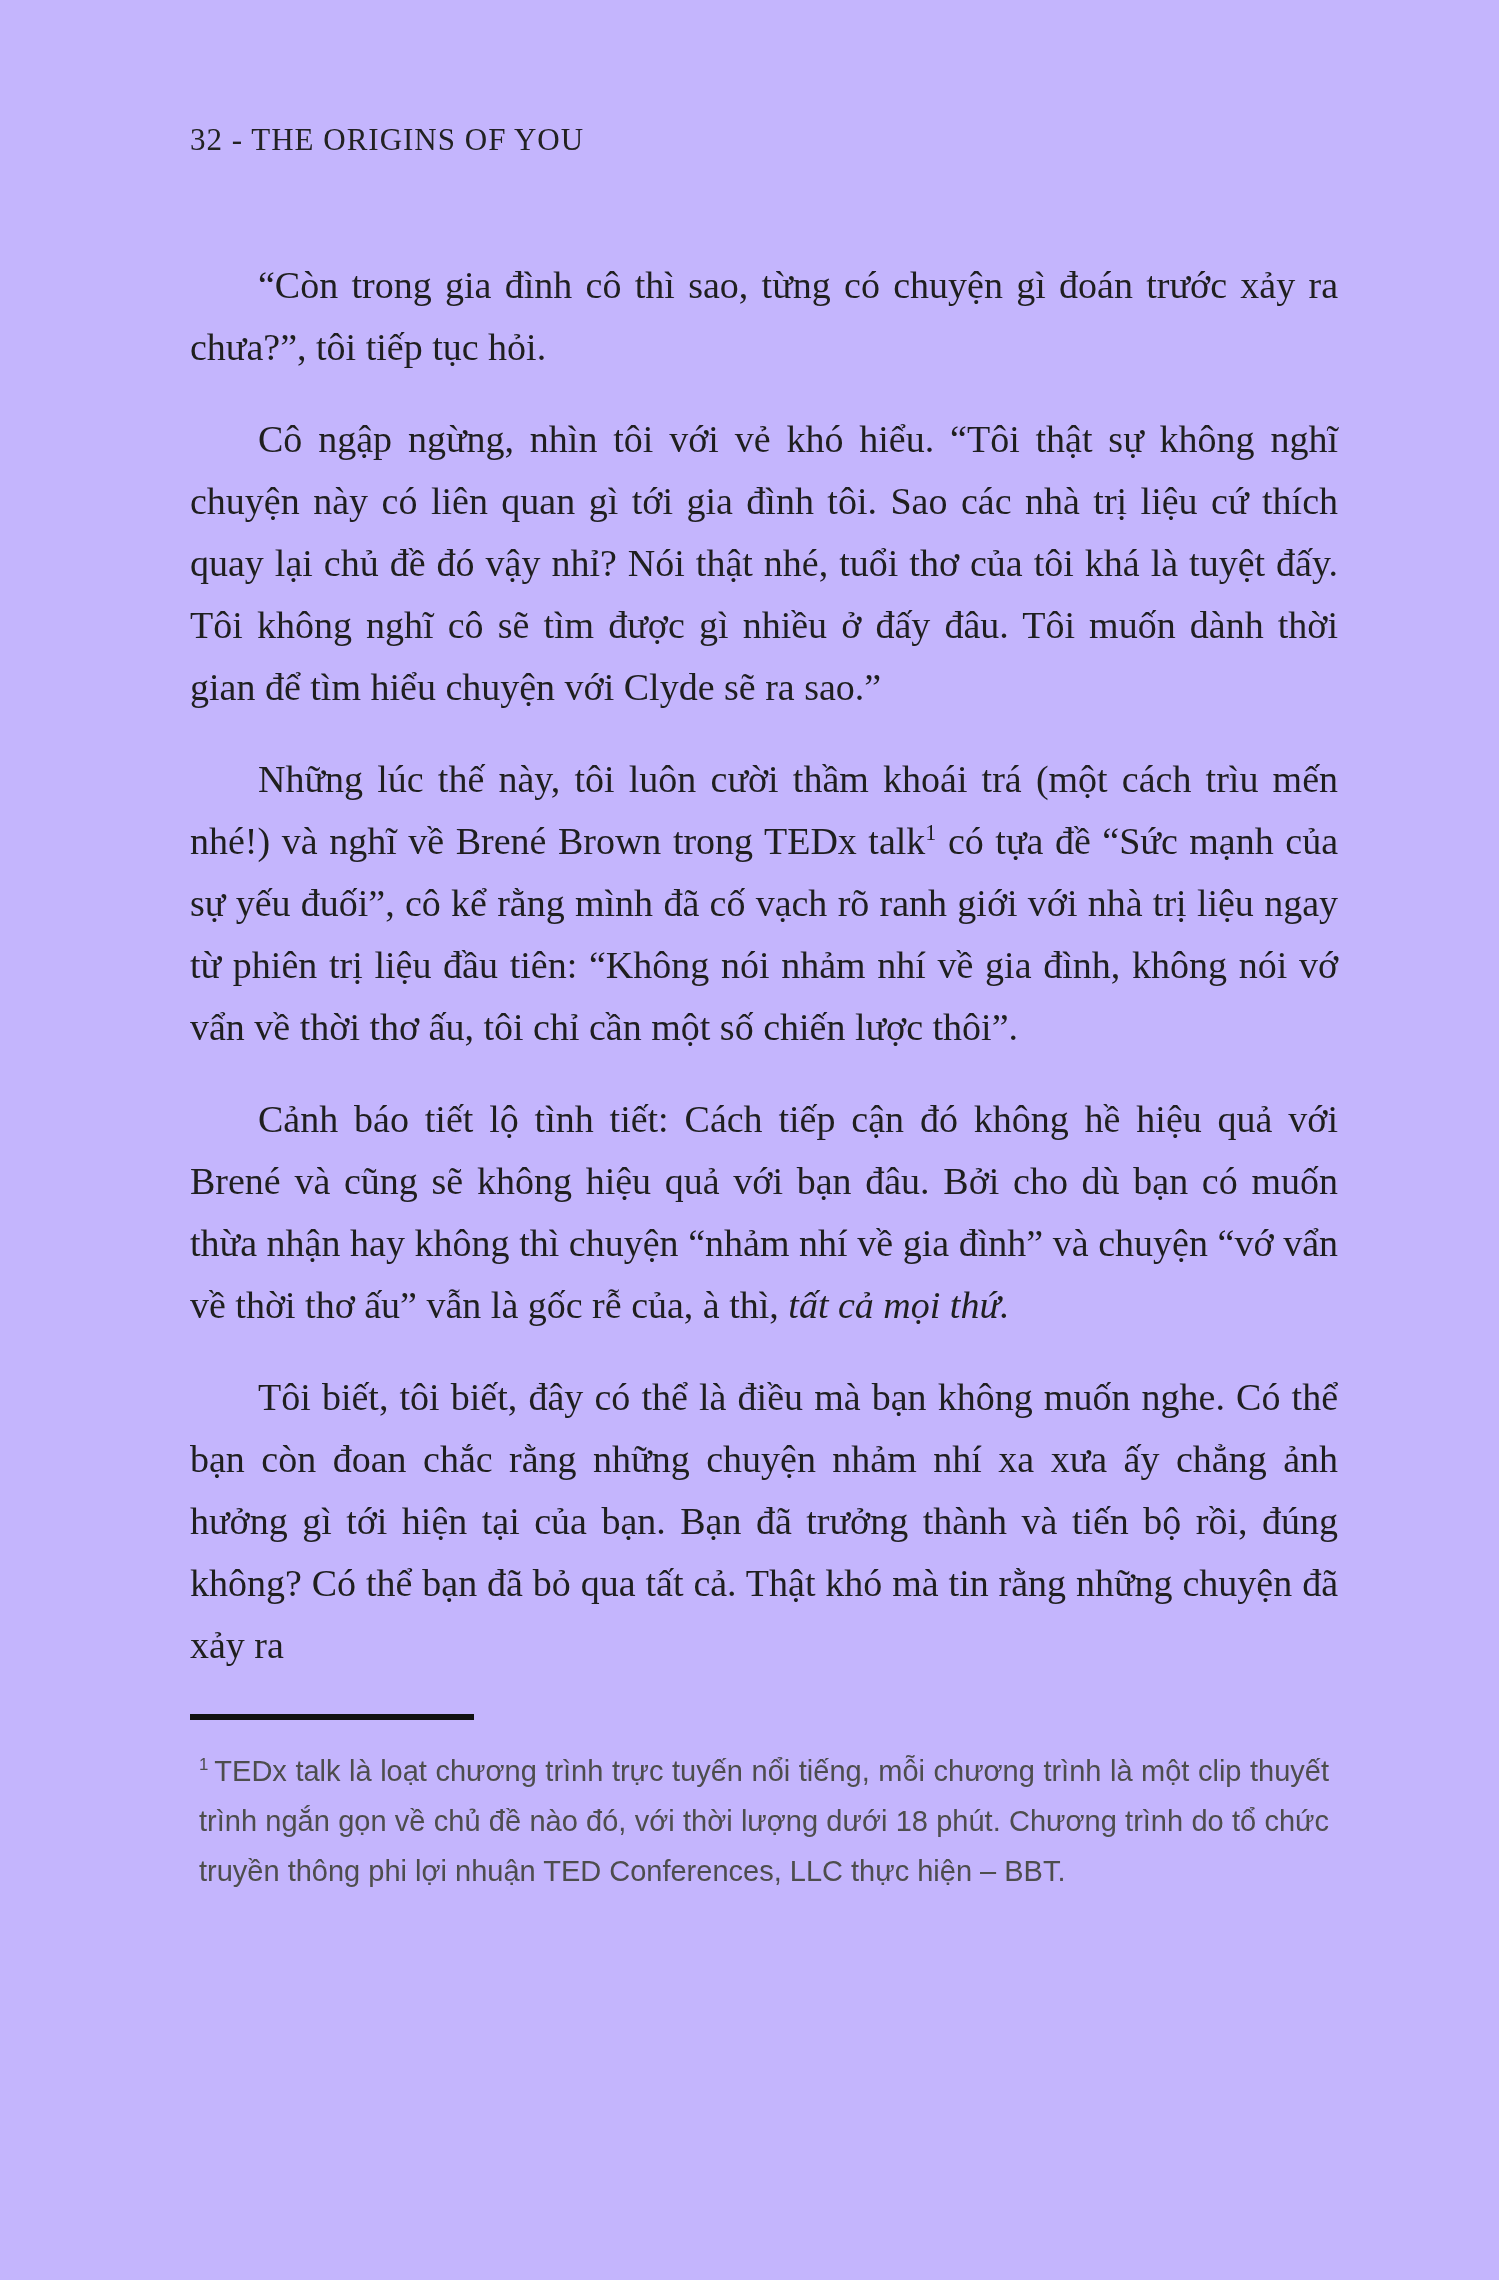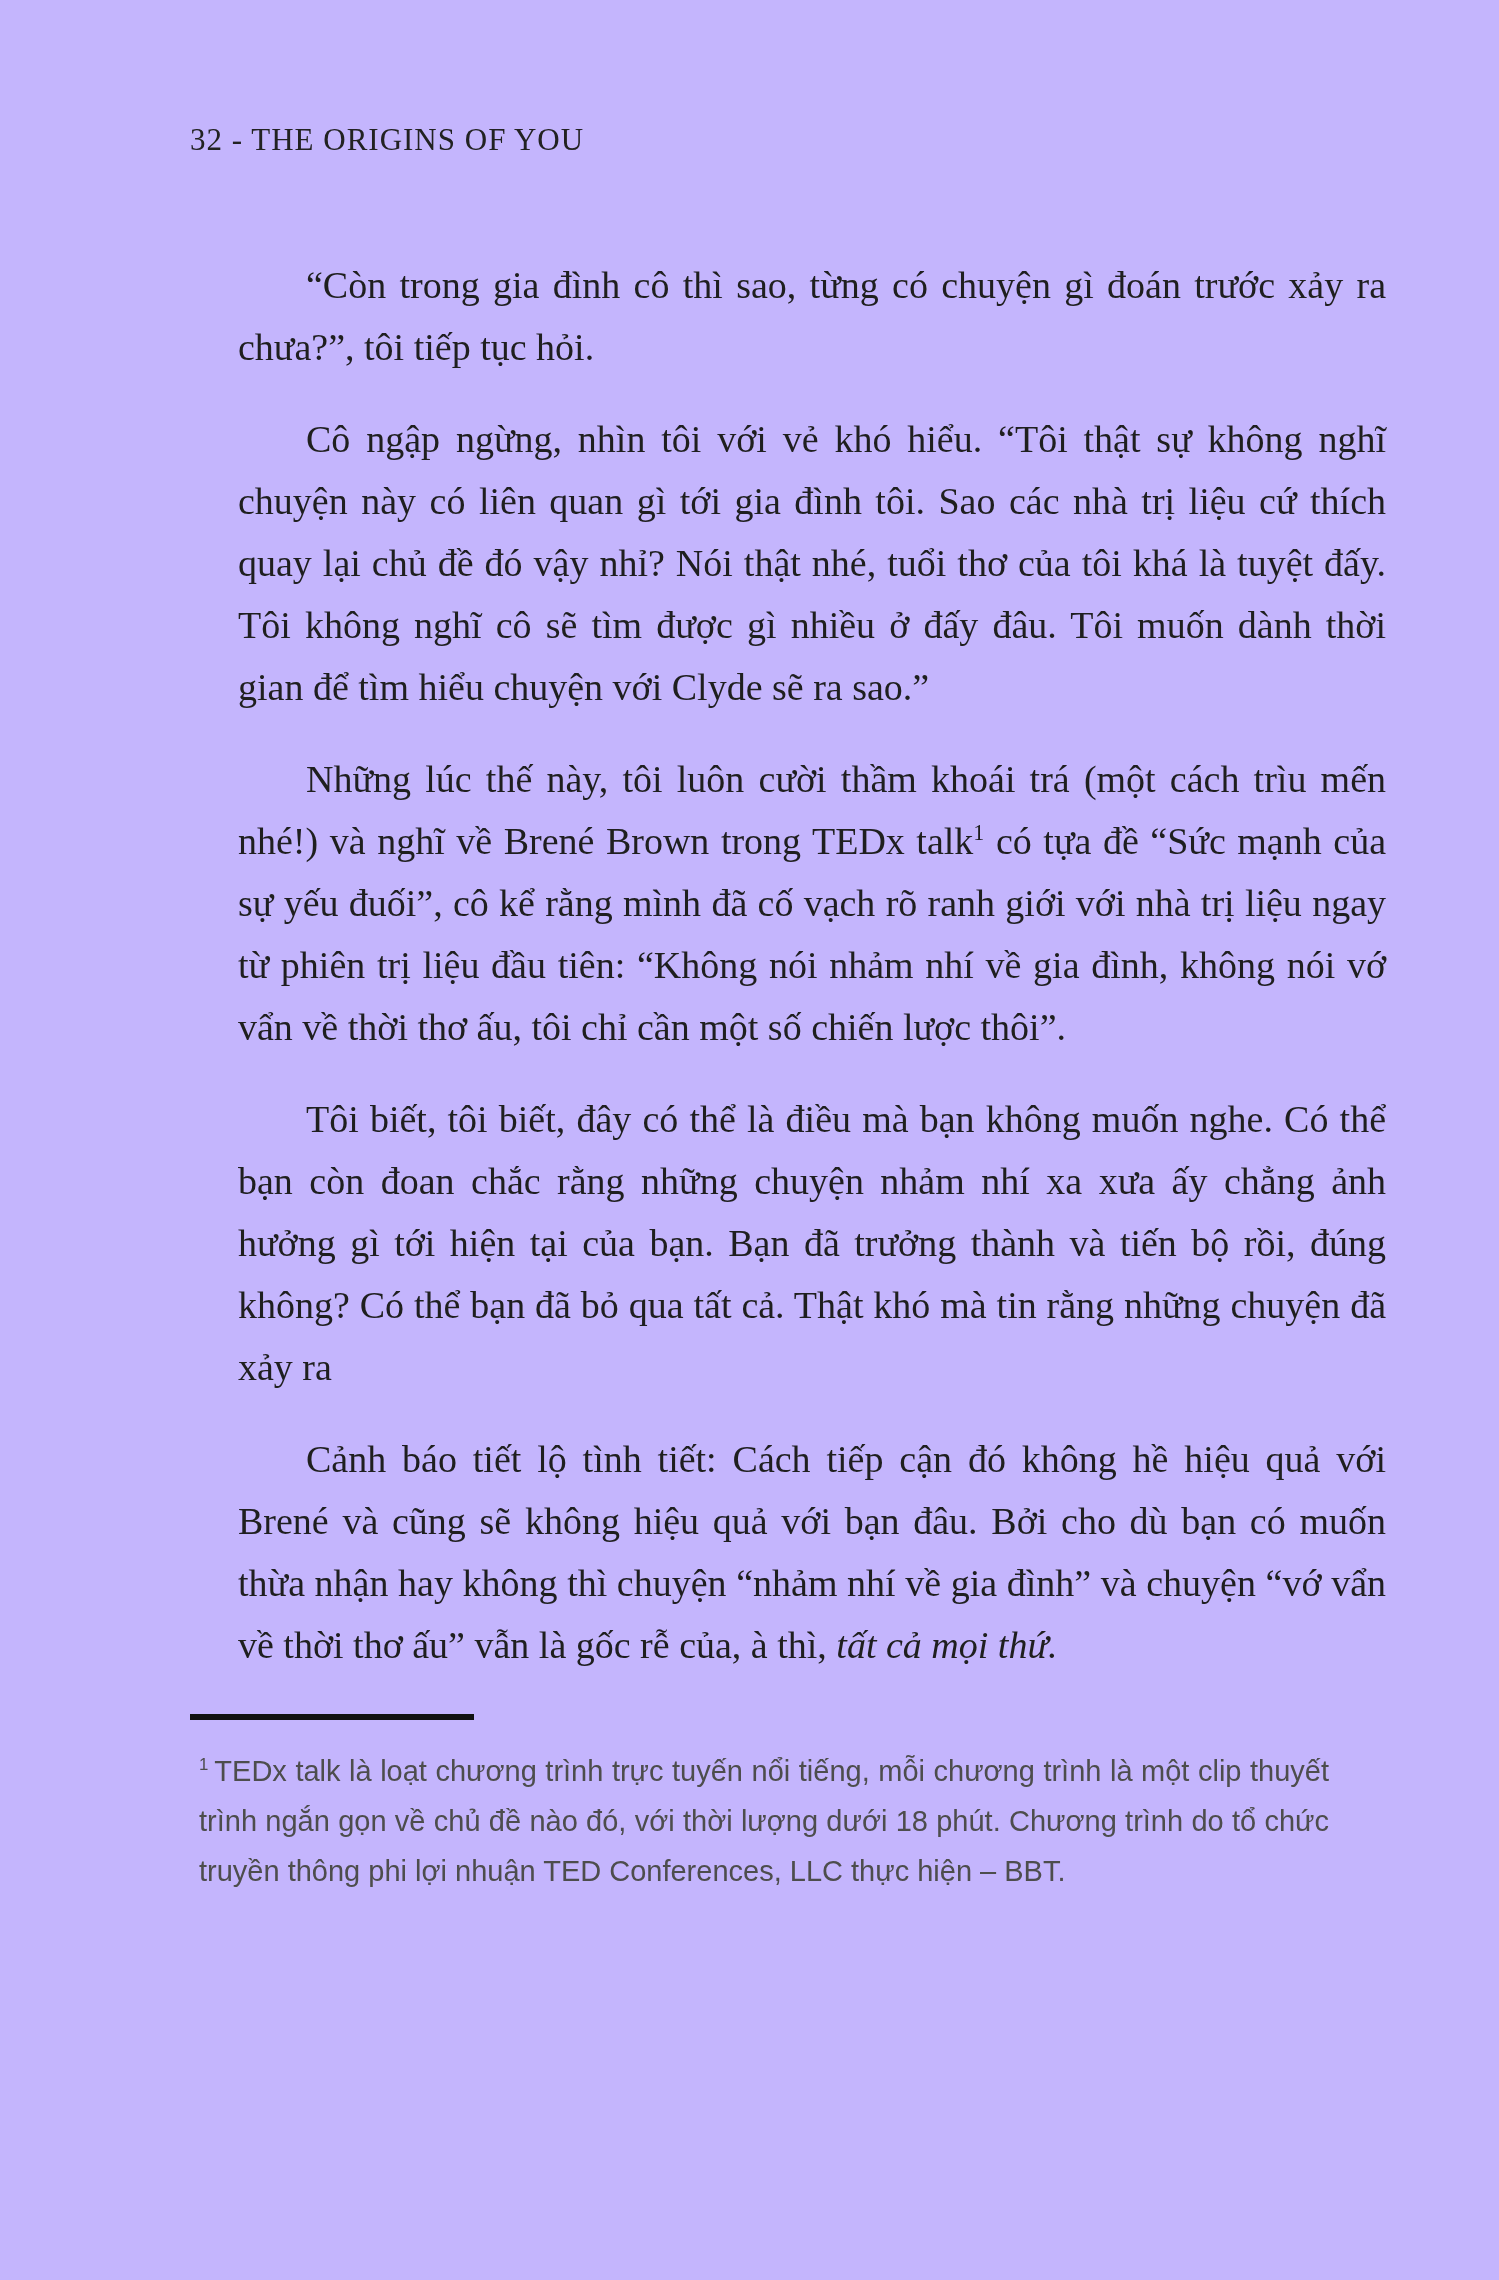--- a/index.html
+++ b/index.html
@@ -21,21 +21,20 @@
   .running-head {
     font-family: "Liberation Serif", serif;
     font-size: 31px;
     letter-spacing: 1px;
     color: #222222;
     white-space: nowrap;
   }
   .body-text {
     margin-top: 96px;
     width: 1148px;
-    margin-left: 48px;
   }
   .body-text p.para {
     margin: 0 0 30px 0;
     font-size: 38px;
     line-height: 62px;
     text-align: justify;
     text-indent: 68px;
     color: #1f1f1f;
   }
   .body-text p.para:last-child {
@@ -78,22 +77,22 @@
 <div class="page">
 
   <div class="running-head">
     <span>32 - THE ORIGINS OF YOU</span>
   </div>
 
   <div class="body-text" id="paragraphs">
       <p class="para"><span>“Còn trong gia đình cô thì sao, từng có chuyện gì đoán trước xảy ra chưa?”, tôi tiếp tục hỏi.</span></p>
       <p class="para"><span>Cô ngập ngừng, nhìn tôi với vẻ khó hiểu. “Tôi thật sự không nghĩ chuyện này có liên quan gì tới gia đình tôi. Sao các nhà trị liệu cứ thích quay lại chủ đề đó vậy nhỉ? Nói thật nhé, tuổi thơ của tôi khá là tuyệt đấy. Tôi không nghĩ cô sẽ tìm được gì nhiều ở đấy đâu. Tôi muốn dành thời gian để tìm hiểu chuyện với Clyde sẽ ra sao.”</span></p>
       <p class="para"><span>Những lúc thế này, tôi luôn cười thầm khoái trá (một cách trìu mến nhé!) và nghĩ về Brené Brown trong TEDx talk</span><sup>1</sup><span> có tựa đề “Sức mạnh của sự yếu đuối”, cô kể rằng mình đã cố vạch rõ ranh giới với nhà trị liệu ngay từ phiên trị liệu đầu tiên: “Không nói nhảm nhí về gia đình, không nói vớ vẩn về thời thơ ấu, tôi chỉ cần một số chiến lược thôi”.</span></p>
+      <p class="para"><span>Cảnh báo tiết lộ tình tiết: Cách tiếp cận đó không hề hiệu quả với Brené và cũng sẽ không hiệu quả với bạn đâu. Bởi cho dù bạn có muốn thừa nhận hay không thì chuyện “nhảm nhí về gia đình” và chuyện “vớ vẩn về thời thơ ấu” vẫn là gốc rễ của, à thì, </span><span class="italic">tất cả mọi thứ.</span></p>
       <p class="para"><span>Tôi biết, tôi biết, đây có thể là điều mà bạn không muốn nghe. Có thể bạn còn đoan chắc rằng những chuyện nhảm nhí xa xưa ấy chẳng ảnh hưởng gì tới hiện tại của bạn. Bạn đã trưởng thành và tiến bộ rồi, đúng không? Có thể bạn đã bỏ qua tất cả. Thật khó mà tin rằng những chuyện đã xảy ra</span></p>
-      <p class="para"><span>Cảnh báo tiết lộ tình tiết: Cách tiếp cận đó không hề hiệu quả với Brené và cũng sẽ không hiệu quả với bạn đâu. Bởi cho dù bạn có muốn thừa nhận hay không thì chuyện “nhảm nhí về gia đình” và chuyện “vớ vẩn về thời thơ ấu” vẫn là gốc rễ của, à thì, </span><span class="italic">tất cả mọi thứ.</span></p>
     </div>
 
   <div class="footnote-area">
     <div class="fn-rule"></div>
     <p class="footnote"><sup>1</sup><span>TEDx talk là loạt chương trình trực tuyến nổi tiếng, mỗi chương trình là một clip thuyết trình ngắn gọn về chủ đề nào đó, với thời lượng dưới 18 phút. Chương trình do tổ chức truyền thông phi lợi nhuận TED Conferences, LLC thực hiện – BBT.</span></p>
   </div>
 
 </div>
 
 </body></html>

